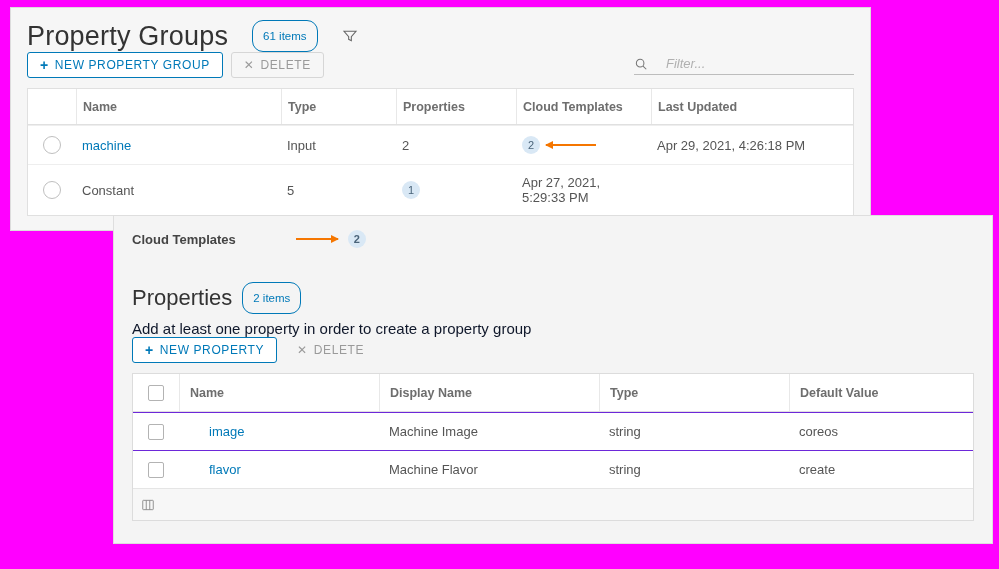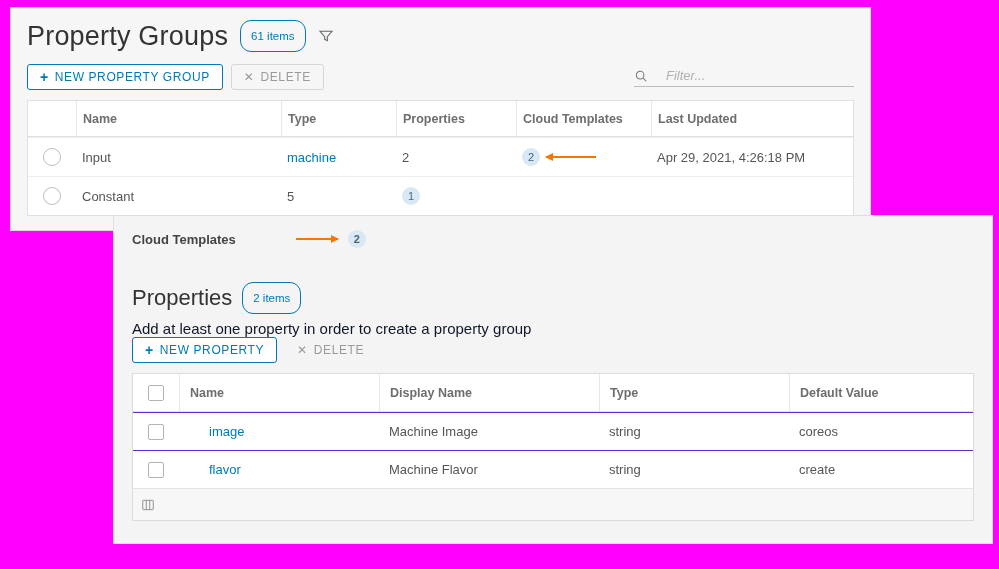--- a/index.html
+++ b/index.html
@@ -20,22 +20,21 @@
     left: 10px;
     top: 7px;
     width: 861px;
     background: #f6f6f6;
     border: 1px solid #dcdcdc;
     padding: 12px 16px 14px 16px;
   }
   .pg-title-row {
     display: flex;
     align-items: center;
-    gap: 12px;
-    margin-bottom: 12px;
+    gap: 24px;
   }
   .pg-title {
     font-size: 27px;
     font-weight: 300;
     color: #333;
     letter-spacing: .2px;
   }
   .pill {
     display: inline-flex;
     align-items: center;
@@ -241,39 +240,40 @@
       <div>Type</div>
       <div>Properties</div>
       <div>Cloud Templates</div>
       <div>Last Updated</div>
     </div>
 
     <div class="tbl1-row">
       <div>
           <div class="radio"></div>
         </div>
+      <div><span class="link">machine</span></div>
       <div>Input</div>
-      <div><span class="link">machine</span></div>
       <div>2</div>
       <div>
         <span class="arrow-wrap">
           <span class="count-badge">2</span>
           <span class="arrow arrow-left"></span>
         </span>
       </div>
       <div>Apr 29, 2021, 4:26:18 PM</div>
     </div>
 
     <div class="tbl1-row">
       <div>
           <div class="radio"></div>
         </div>
       <div>Constant</div>
       <div>5</div>
       <div><span class="count-badge">1</span></div>
+      <div>Apr 27, 2021, 5:29:33 PM</div>
     </div>
   </div>
 </div>
 
 <div class="panel-2">
 
   <div class="ct-row">
     <span>Cloud Templates</span>
     <span class="arrow"></span>
     <span class="count-badge">2</span>

